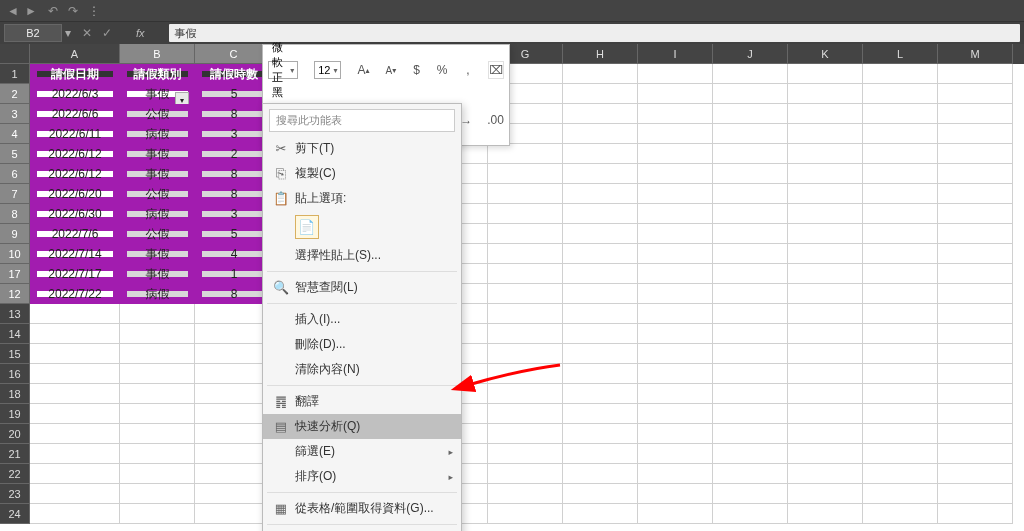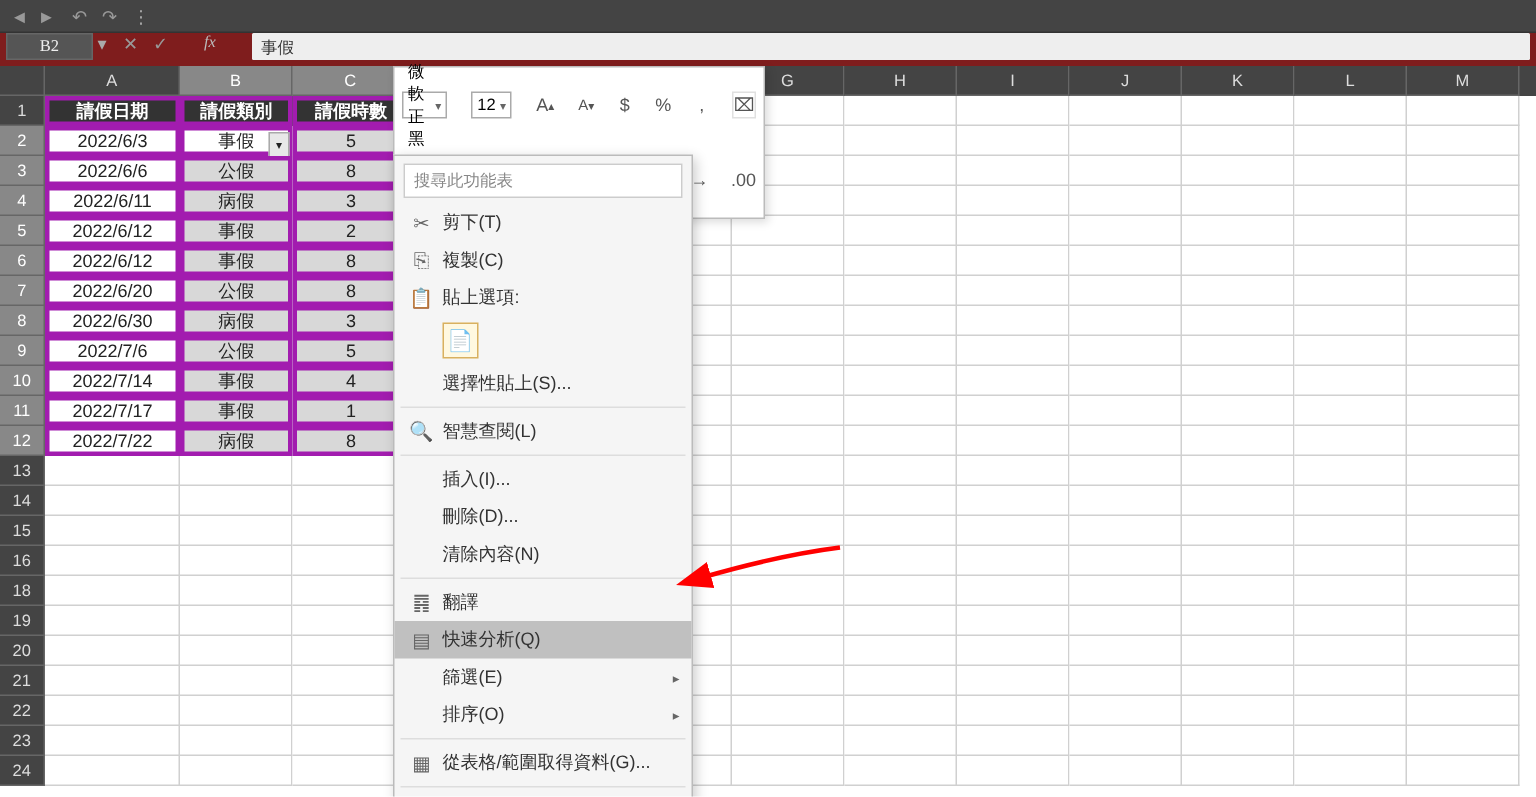--- a/index.html
+++ b/index.html
@@ -3,39 +3,39 @@
 <meta charset="utf-8">
 <style>
 * { margin: 0; padding: 0; box-sizing: border-box; }
 body { font-family: "Microsoft JhengHei", Arial, sans-serif; font-size: 12px; background: #fff; width: 1024px; height: 531px; overflow: hidden; position: relative; }
 
 .toolbar-row { background: #444; height: 22px; border-bottom: 1px solid #333; display: flex; align-items: center; padding: 0 4px; }
 .nav-btn { width: 18px; height: 18px; color: #999; display: flex; align-items: center; justify-content: center; cursor: pointer; }
 .undo-group { display: flex; gap: 2px; margin-left: 4px; }
 .dots { color: #aaa; margin: 0 6px; }
 
-.namebox-row { background: #7f1d1d; height: 22px; display: flex; align-items: flex-start; font-family: Liberation Serif, serif; }
+.namebox-row { background: #404040; height: 22px; display: flex; align-items: center; }
 .namebox { background: #555; color: #eee; width: 58px; height: 18px; border: 1px solid #666; display: flex; align-items: center; justify-content: center; font-size: 11px; margin-left: 4px; }
 .namebox-dd { color: #aaa; width: 12px; display: flex; align-items: center; justify-content: center; }
 .fx-btns { display: flex; gap: 2px; margin-left: 4px; }
 .fx-btn { color: #999; width: 18px; display: flex; align-items: center; justify-content: center; }
 .fx-label { color: #bbb; font-style: italic; font-size: 11px; margin: 0 20px; }
 .formula-bar { flex: 1; background: #eee; height: 18px; display: flex; align-items: center; padding: 0 6px; color: #333; font-size: 11px; margin: 0 4px; border-radius: 1px; }
 
 .grid { position: relative; }
 .col-headers { display: flex; background: #444; }
 .corner { width: 30px; height: 20px; background: #444; border-right: 1px solid #666; border-bottom: 1px solid #666; }
 .col-h { height: 20px; background: #444; color: #ddd; display: flex; align-items: center; justify-content: center; border-right: 1px solid #666; border-bottom: 1px solid #666; font-size: 11px; }
 .col-h.sel { background: #888; color: #fff; }
 
 .row { display: flex; }
 .row-h { width: 30px; height: 20px; background: #444; color: #ddd; display: flex; align-items: center; justify-content: center; border-right: 1px solid #666; border-bottom: 1px solid #666; font-size: 11px; }
 .row-h.sel { background: #888; color: #fff; }
 .cell { height: 20px; background: #fff; display: flex; align-items: center; justify-content: center; border-right: 1px solid #d0d0d0; border-bottom: 1px solid #d0d0d0; font-size: 12px; color: #222; position: relative; }
-.cell.bord { border: 3px solid #a21caf; }
+.cell.bord { border: 7px solid #a21caf; }
 .cell.hdr { background: #333; color: #fff; font-weight: bold; }
 .cell.sel { background: #d8d8d8; }
 .cell.active { background: #fff !important; }
 .cell .dd { position: absolute; right: -1px; top: 1px; width: 14px; height: 17px; background: #e8e8e8; border: 1px solid #aaa; display: flex; align-items: center; justify-content: center; font-size: 8px; }
 
 .mini-toolbar { position: absolute; left: 262px; top: 44px; background: #fff; border: 1px solid #bbb; box-shadow: 2px 2px 6px rgba(0,0,0,0.15); width: 248px; }
 .mt-row { display: flex; align-items: center; padding: 16px 5px; gap: 16px; }
 .mt-font { border: 1px solid #aaa; background: #fff; font-size: 11px; padding: 1px 3px; height: 18px; display: flex; align-items: center; }
 .mt-font .dd-arr { font-size: 8px; margin-left: 3px; color: #666; }
 .mt-btn { width: 20px; height: 18px; display: flex; align-items: center; justify-content: center; color: #555; }
@@ -263,21 +263,21 @@
         <div class="cell cw-f"></div>
         <div class="cell cw-g"></div>
         <div class="cell cw-h"></div>
         <div class="cell cw-i"></div>
         <div class="cell cw-j"></div>
         <div class="cell cw-k"></div>
         <div class="cell cw-l"></div>
         <div class="cell cw-m"></div>
       </div>
       <div class="row">
-        <div class="row-h sel">11</div>
+        <div class="row-h sel">17</div>
         <div class="cell cw-a bord">2022/7/17</div>
         <div class="cell cw-b bord sel">事假</div>
         <div class="cell cw-c bord sel">1</div>
         <div class="cell cw-d"></div>
         <div class="cell cw-e"></div>
         <div class="cell cw-f"></div>
         <div class="cell cw-g"></div>
         <div class="cell cw-h"></div>
         <div class="cell cw-i"></div>
         <div class="cell cw-j"></div>

